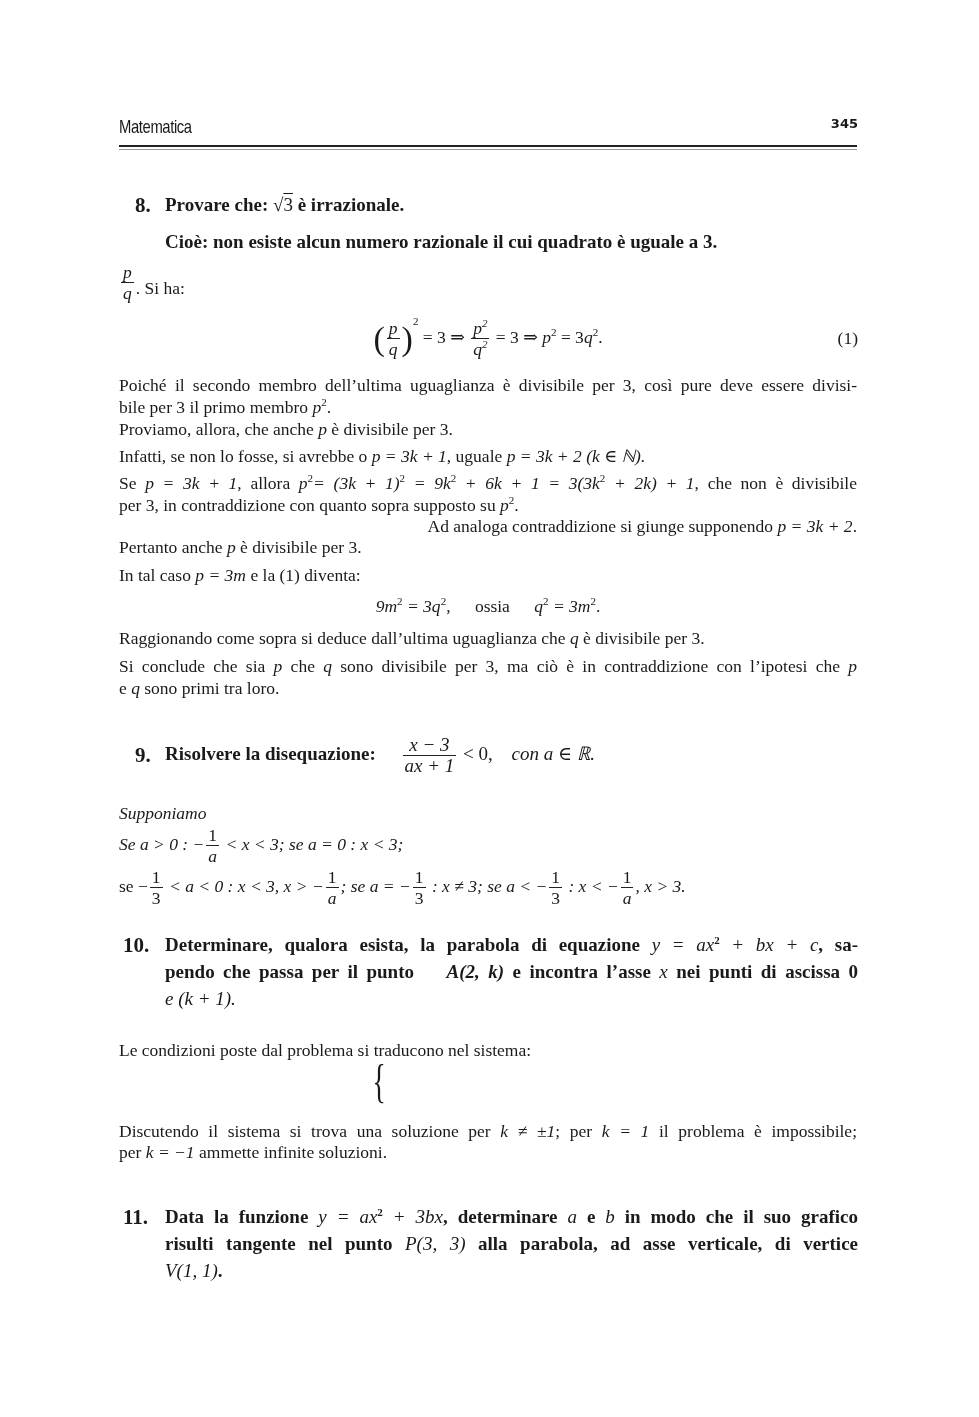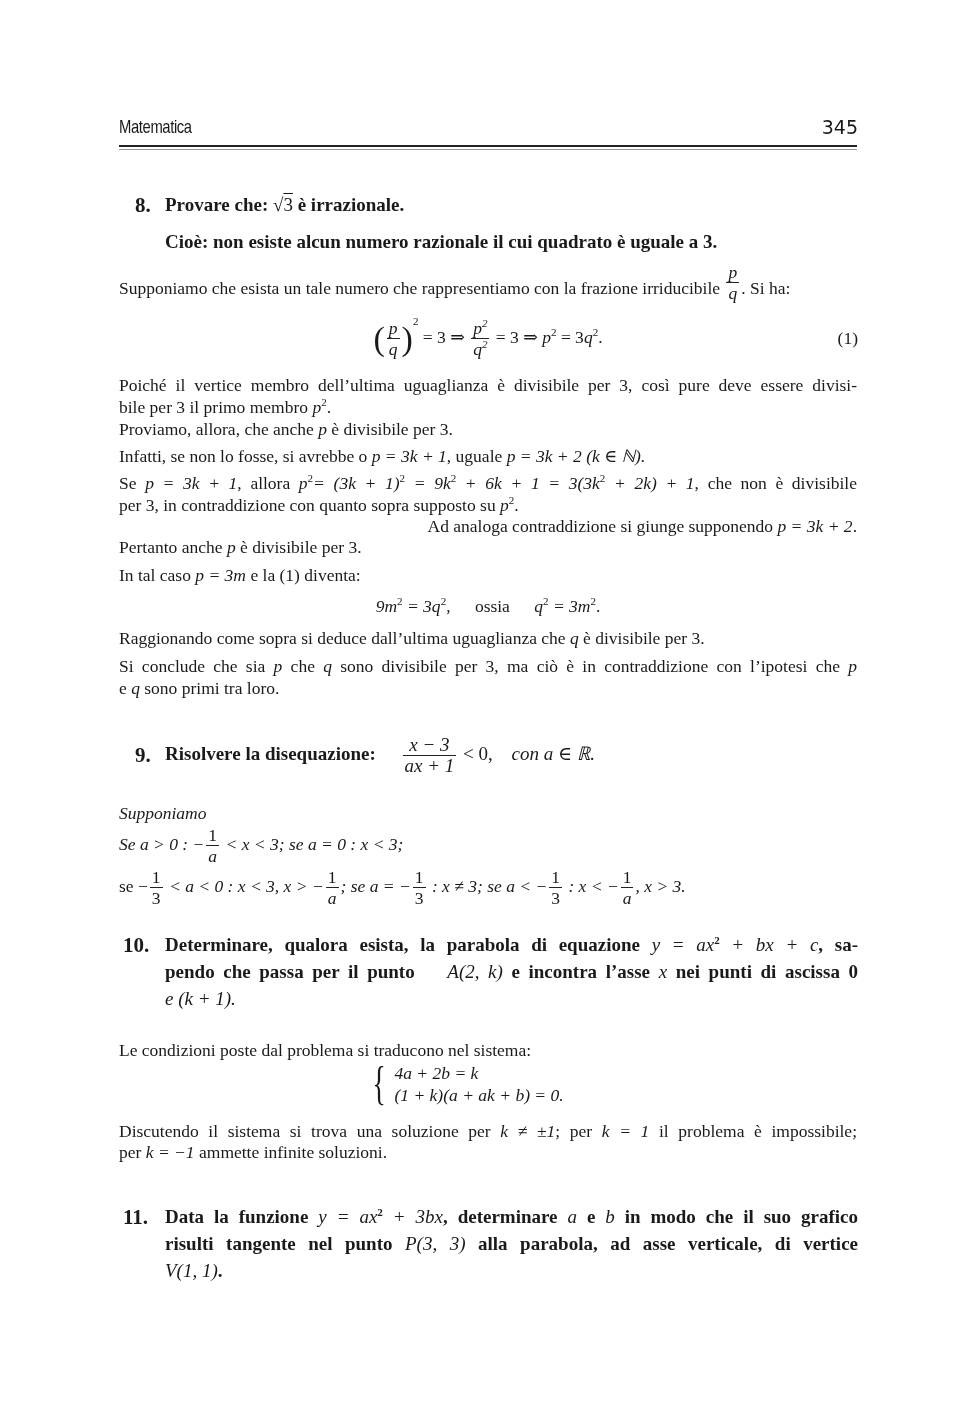--- a/index.html
+++ b/index.html
@@ -1,20 +1,20 @@
 <!DOCTYPE html>
 <html><head>
 <meta charset="utf-8">
 <style>
   html, body { margin:0; padding:0; background:#fff; }
   body { width:979px; height:1417px; position:relative; overflow:hidden;
          font-family:"Liberation Serif", "DejaVu Serif", serif; color:#1a1a1a; font-size:17.5px; }
   .abs { position:absolute; }
   .hdr-left { left:119px; top:116px; font-family:"Liberation Sans", sans-serif; font-size:19px; letter-spacing:-0.5px; transform:scaleX(0.78); transform-origin:left; }
-  .hdr-right { right:121px; top:116px; font-family:"DejaVu Sans", sans-serif; font-size:19px; }
+  .hdr-right { right:121px; top:116px; font-family:"DejaVu Sans", sans-serif; font-size:13px;font-weight:bold; }
   .hdr-rule { left:119px; top:145px; width:738px; height:2px; background:#222; }
   .hdr-rule2 { left:119px; top:149px; width:738px; height:1px; background:#999; }
   .line { position:absolute; left:119px; width:738px; white-space:nowrap; line-height:21px; }
   .just { text-align:justify; text-align-last:justify; }
   .num { position:absolute; font-weight:bold; font-size:21px; }
   .qtext { position:absolute; left:165px; width:693px; font-weight:bold; font-size:19px; white-space:nowrap; line-height:27px; }
   i, .it { font-style:italic; }
   .frac { display:inline-block; vertical-align:middle; text-align:center; margin:0 2px; }
   .frac > span { display:block; line-height:20px; padding:0 2px; }
   .frac > span.den { border-top:1px solid #222; }
@@ -30,33 +30,32 @@
 <div class="abs hdr-rule"></div>
 <div class="abs hdr-rule2"></div>
 
 <div class="num" style="left:135px;top:193px;">8.</div>
 <div class="qtext" style="top:191px;">
   <span>Provare che: </span><span>√<span style="text-decoration:overline;font-weight:normal;">3</span></span><span> è irrazionale.</span>
 </div>
 <div class="qtext" style="top:228px;">Cioè: non esiste alcun numero razionale il cui quadrato è uguale a 3.</div>
 
 <div class="line" style="top:276px;">
-  <span>Supponiamo che esista un tale numero che rappresentiamo con la frazione irriducibile</span>
   <span class="frac" style="margin-top:-14px;"><span class="it">p</span><span class="den it">q</span></span><span>. Si ha:</span>
 </div>
 
 <div class="line center" style="top:318px;">
   <span style="font-size:34px;vertical-align:middle;">(</span><span class="frac"><span class="it">p</span><span class="den it">q</span></span><span style="font-size:34px;vertical-align:middle;">)</span><sup style="vertical-align:18px;">2</sup>
   <span>= 3 ⇒</span>
   <span class="frac"><span class="it">p<sup>2</sup></span><span class="den it">q<sup>2</sup></span></span>
   <span>= 3 ⇒ </span><i>p</i><sup>2</sup><span> = 3</span><i>q</i><sup>2</sup><span>.</span>
 </div>
 <div class="abs" style="right:121px;top:328px;">(1)</div>
 
-<div class="line just" style="top:375px;">Poiché il vertice membro dell’ultima uguaglianza è divisibile per 3, così pure deve essere divisi-</div>
+<div class="line just" style="top:375px;">Poiché il secondo membro dell’ultima uguaglianza è divisibile per 3, così pure deve essere divisi-</div>
 <div class="line" style="top:397px;"><span>bile per 3 il primo membro </span><i>p</i><sup>2</sup><span>.</span></div>
 <div class="line" style="top:419px;"><span>Proviamo, allora, che anche </span><i>p</i><span> è divisibile per 3.</span></div>
 <div class="line" style="top:446px;"><span>Infatti, se non lo fosse, si avrebbe o </span><i>p = 3k + 1</i><span>, uguale </span><i>p = 3k + 2</i><i>  (k ∈ ℕ).</i></div>
 <div class="line just" style="top:473px;"><span>Se </span><i>p = 3k + 1</i><span>, allora </span><i>p</i><sup>2</sup><i>= (3k + 1)</i><sup>2</sup><i> = 9k</i><sup>2</sup><i> + 6k + 1 = 3(3k</i><sup>2</sup><i> + 2k) + 1</i><span>, che non è divisibile</span></div>
 <div class="line" style="top:495px;"><span>per 3, in contraddizione con quanto sopra supposto su </span><i>p</i><sup>2</sup><span>.</span></div>
 <div class="line" style="top:516px;text-align:right;"><span>Ad analoga contraddizione si giunge supponendo </span><i>p = 3k + 2</i><span>.</span></div>
 <div class="line" style="top:537px;"><span>Pertanto anche </span><i>p</i><span> è divisibile per 3.</span></div>
 <div class="line" style="top:565px;"><span>In tal caso </span><i>p = 3m</i><span> e la (1) diventa:</span></div>
 <div class="line center" style="top:596px;">
   <i>9m</i><sup>2</sup><i> = 3q</i><sup>2</sup><span>,</span>
@@ -76,30 +75,26 @@
 <div class="line it" style="top:803px;">Supponiamo</div>
 <div class="line" style="top:825px;">
   <i>Se a &gt; 0 : −</i><span class="frac"><span>1</span><span class="den it">a</span></span><i> &lt; x &lt; 3; se a = 0 : x &lt; 3;</i>
 </div>
 <div class="line" style="top:867px;">
   <span>se −</span><span class="frac"><span>1</span><span class="den">3</span></span><i> &lt; a &lt; 0 : x &lt; 3,  x &gt; −</i><span class="frac"><span>1</span><span class="den it">a</span></span><i>;   se a = −</i><span class="frac"><span>1</span><span class="den">3</span></span><i> : x ≠ 3; se a &lt; −</i><span class="frac"><span>1</span><span class="den">3</span></span><i> : x &lt; −</i><span class="frac"><span>1</span><span class="den it">a</span></span><i>, x &gt; 3.</i>
 </div>
 
 <div class="num" style="left:123px;top:933px;">10.</div>
 <div class="qtext just" style="top:931px;"><span>Determinare, qualora esista, la parabola di equazione </span><i style="font-weight:normal;">y = ax</i><sup>2</sup><i style="font-weight:normal;"> + bx + c</i><span>, sa-</span></div>
-<div class="qtext just" style="top:958px;"><span>pendo che passa per il punto </span><i style="font-weight:normal;margin-left:24px;">A(2, k)</i><span> e incontra l’asse </span><i style="font-weight:normal;">x</i><span> nei punti di ascissa 0</span></div>
+<div class="qtext just" style="top:958px;"><span>pendo che passa per il punto </span><i style="font-weight:bold;margin-left:24px;">A(2, k)</i><span> e incontra l’asse </span><i style="font-weight:normal;">x</i><span> nei punti di ascissa 0</span></div>
 <div class="qtext" style="top:985px;font-weight:normal;"><i>e (k + 1).</i></div>
 
 <div class="line" style="top:1040px;">Le condizioni poste dal problema si traducono nel sistema:</div>
 <div class="abs" style="left:368px;top:1062px;">
   <span class="brace">{</span>
-  <div style="display:inline-block;vertical-align:middle;line-height:22px;">
-    <div class="it">4a + 2b = k</div>
-    <div class="it">(1 + k)(a + ak + b) = 0.</div>
-  </div>
 </div>
 <div class="line just" style="top:1121px;"><span>Discutendo il sistema si trova una soluzione per </span><i>k ≠ ±1</i><span>; per </span><i>k = 1</i><span> il problema è impossibile;</span></div>
 <div class="line" style="top:1142px;"><span>per </span><i>k = −1</i><span> ammette infinite soluzioni.</span></div>
 
 <div class="num" style="left:123px;top:1205px;">11.</div>
 <div class="qtext just" style="top:1203px;"><span>Data la funzione </span><i style="font-weight:normal;">y = ax</i><sup>2</sup><i style="font-weight:normal;"> + 3bx</i><span>, determinare </span><i style="font-weight:normal;">a</i><span> e </span><i style="font-weight:normal;">b</i><span> in modo che il suo grafico</span></div>
 <div class="qtext just" style="top:1230px;"><span>risulti tangente nel punto </span><i style="font-weight:normal;">P(3, 3)</i><span> alla parabola, ad asse verticale, di vertice</span></div>
 <div class="qtext" style="top:1257px;"><i style="font-weight:normal;font-style:italic;">V(1, 1)</i><span>.</span></div>
 
 </body></html>

